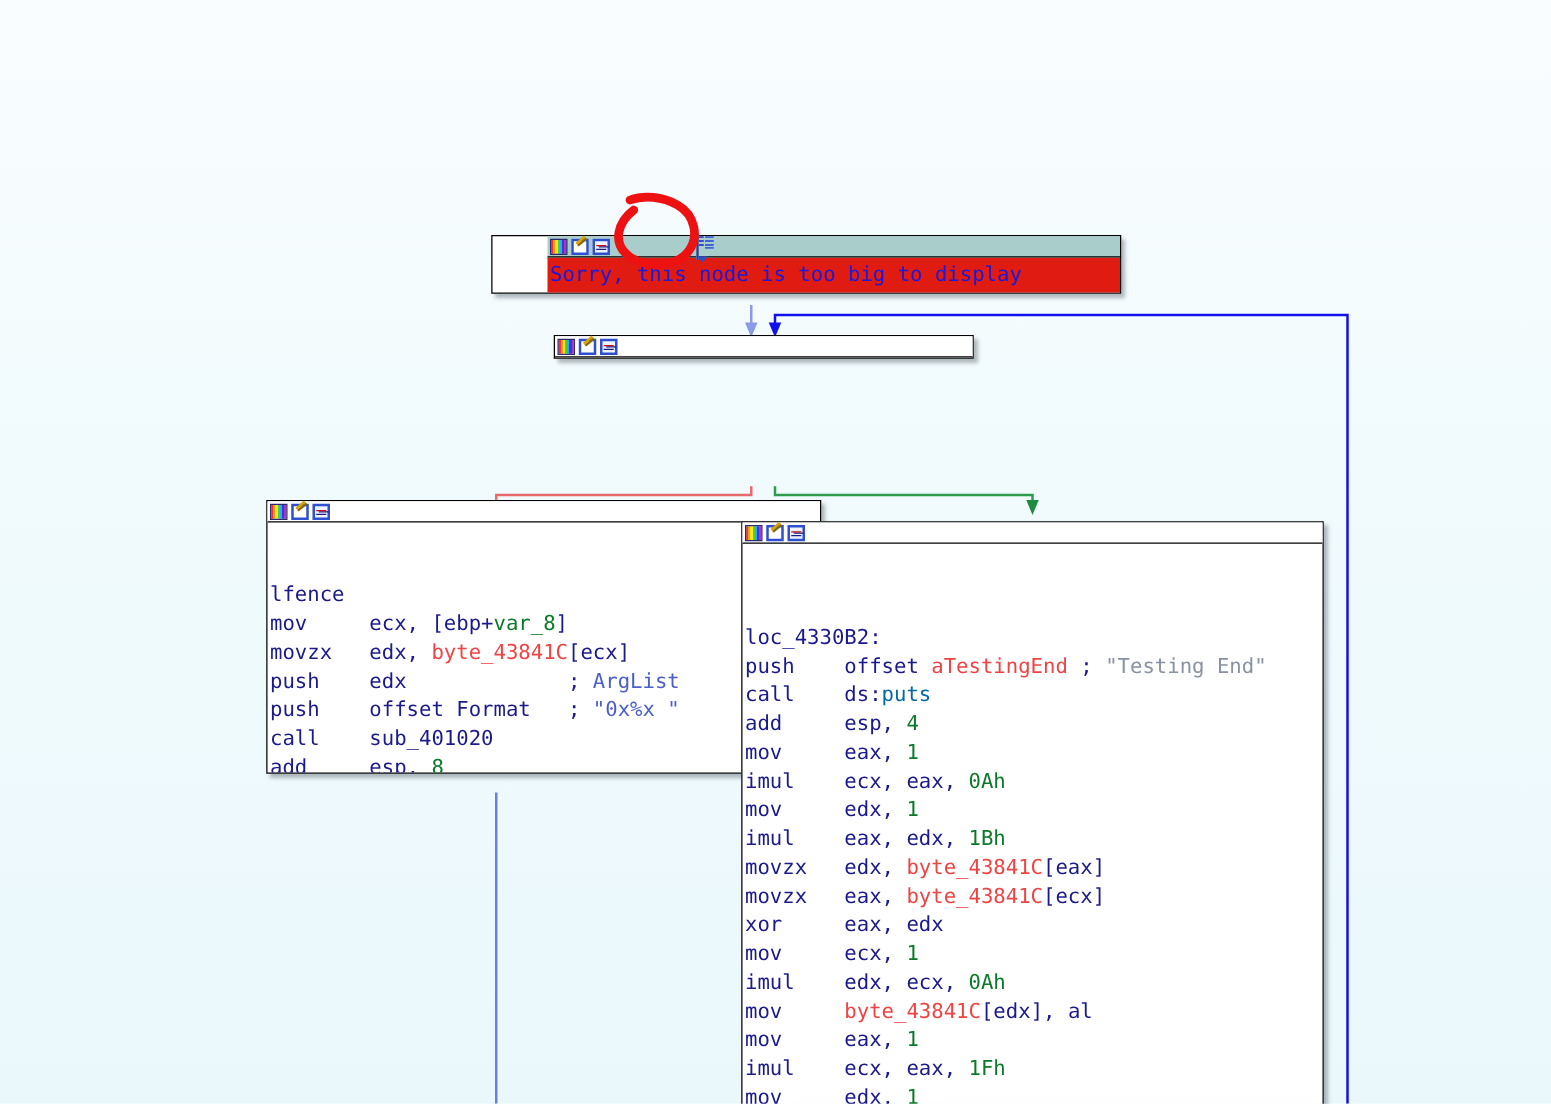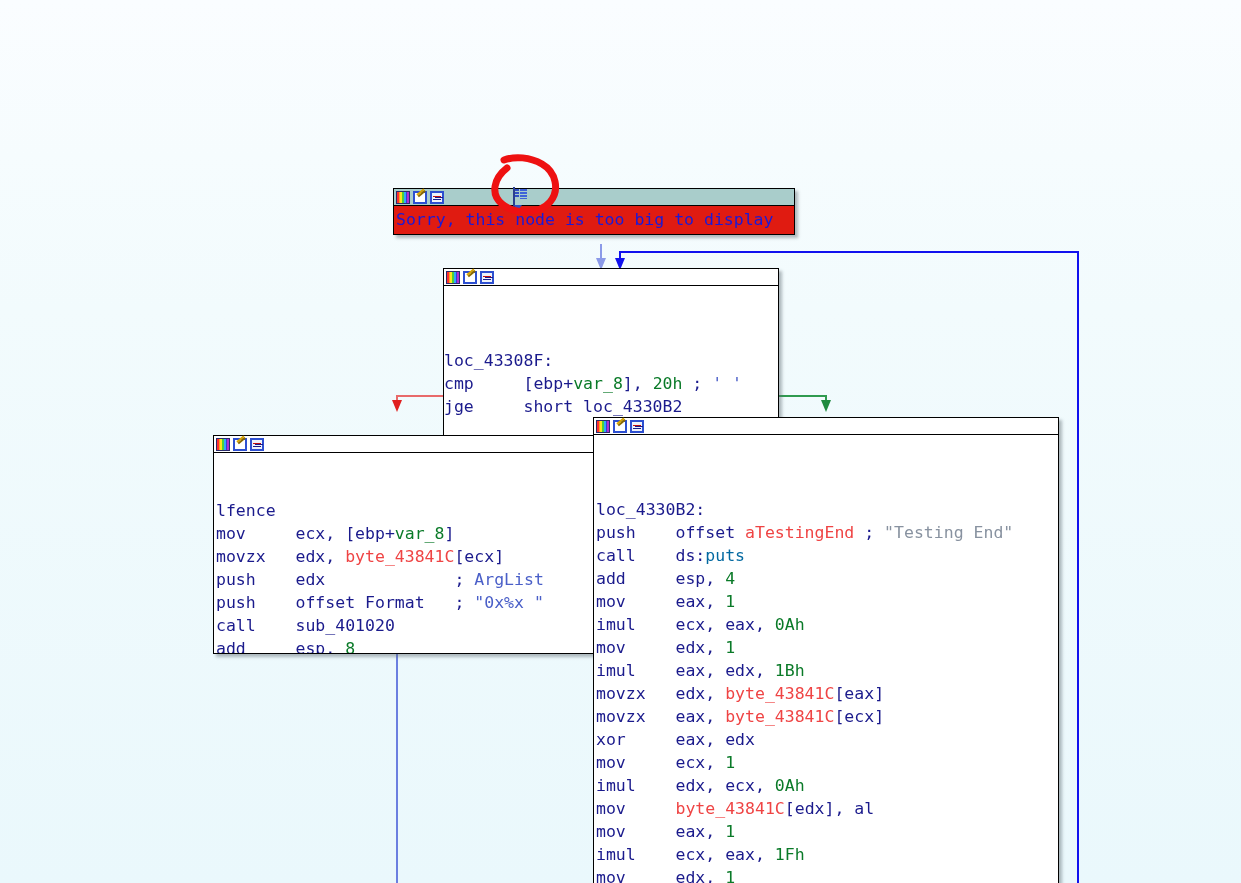--- a/index.html
+++ b/index.html
@@ -205,21 +205,21 @@
 
     <path d="M 601 389 L 601 396 L 397 396 L 397 404" stroke="#e86a6a" stroke-width="2" fill="none"></path>
     <polygon points="397,412 392,400 402,400" fill="#e02020"></polygon>
 
     <path d="M 620 389 L 620 396 L 826 396 L 826 404" stroke="#2f9b4f" stroke-width="2" fill="none"></path>
     <polygon points="826,412 821,400 831,400" fill="#1f8b3f"></polygon>
 
     <path d="M 397 634 L 397 883" stroke="#6b7fe0" stroke-width="2" fill="none"></path>
   </svg>
 
-  <div class="node toobig" id="node-too-big" style="left:393px; top:188px; width:402px;">
+  <div class="node toobig" id="node-too-big" style="left:393px; top:188px; width:504px;padding-left:44px;">
     <div class="node-titlebar">
       <span class="tb-icon ic-palette"></span>
       <span class="tb-icon ic-pencil"></span>
       <span class="tb-icon ic-fitwin"></span>
       <span class="tb-spacer" style="width:66px;"></span>
       <span class="tb-listwrap">
         <span class="ic-listview"></span>
         <span class="dl-arrow"></span>
       </span>
     </div>
@@ -227,29 +227,23 @@
       <div class="toobig-msg">Sorry, this node is too big to display</div>
     </div>
   </div>
 
   <div class="node" id="node-loc-43308F" style="left:443px; top:268px; width:336px;">
     <div class="node-titlebar">
       <span class="tb-icon ic-palette"></span>
       <span class="tb-icon ic-pencil"></span>
       <span class="tb-icon ic-fitwin"></span>
     </div>
-    <div class="node-body">
-      <div class="pad-top"></div>
-      <div class="code">
-        <span class="ln"><span class="t-loc">loc_43308F:</span></span><span class="ln"><span class="t-def">cmp     [ebp+</span><span class="t-var">var_8</span><span class="t-def">], </span><span class="t-num">20h</span><span class="t-def"> ; </span><span class="t-cmt2">' '</span></span><span class="ln"><span class="t-def">jge     short </span><span class="t-loc">loc_4330B2</span></span>
-      </div>
-    </div>
-  </div>
-
-  <div class="node" id="node-lfence" style="left:213px; top:435px; width:444px;">
+  </div>
+
+  <div class="node" id="node-lfence" style="left:213px; top:400px; width:444px;">
     <div class="node-titlebar">
       <span class="tb-icon ic-palette"></span>
       <span class="tb-icon ic-pencil"></span>
       <span class="tb-icon ic-fitwin"></span>
     </div>
     <div class="node-body" style="height:200px;">
       <div class="code" style="padding-left:2px;">
         <span class="ln"><span class="t-def">lfence</span></span><span class="ln"><span class="t-def">mov     ecx, [ebp+</span><span class="t-var">var_8</span><span class="t-def">]</span></span><span class="ln"><span class="t-def">movzx   edx, </span><span class="t-sym">byte_43841C</span><span class="t-def">[ecx]</span></span><span class="ln"><span class="t-def">push    edx             ; </span><span class="t-cmt2">ArgList</span></span><span class="ln"><span class="t-def">push    offset Format   ; </span><span class="t-cmt2">"0x%x "</span></span><span class="ln"><span class="t-def">call    </span><span class="t-loc">sub_401020</span></span><span class="ln"><span class="t-def">add     esp, </span><span class="t-num">8</span></span>
       </div>
     </div>

